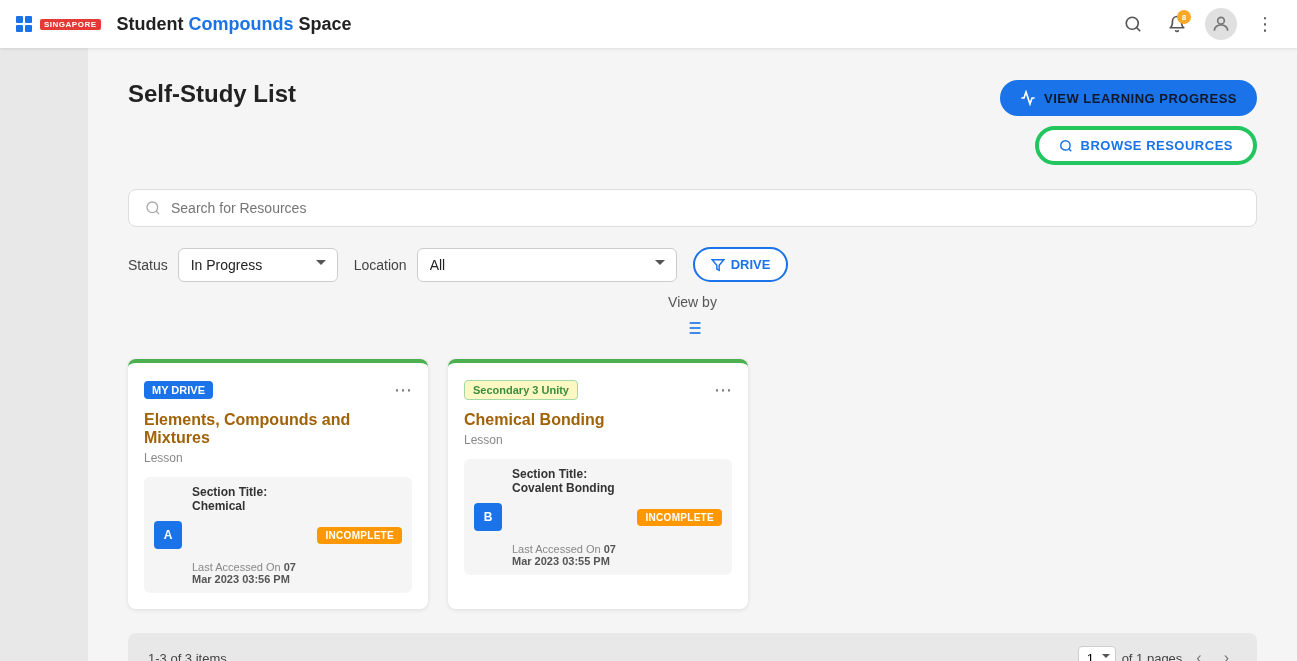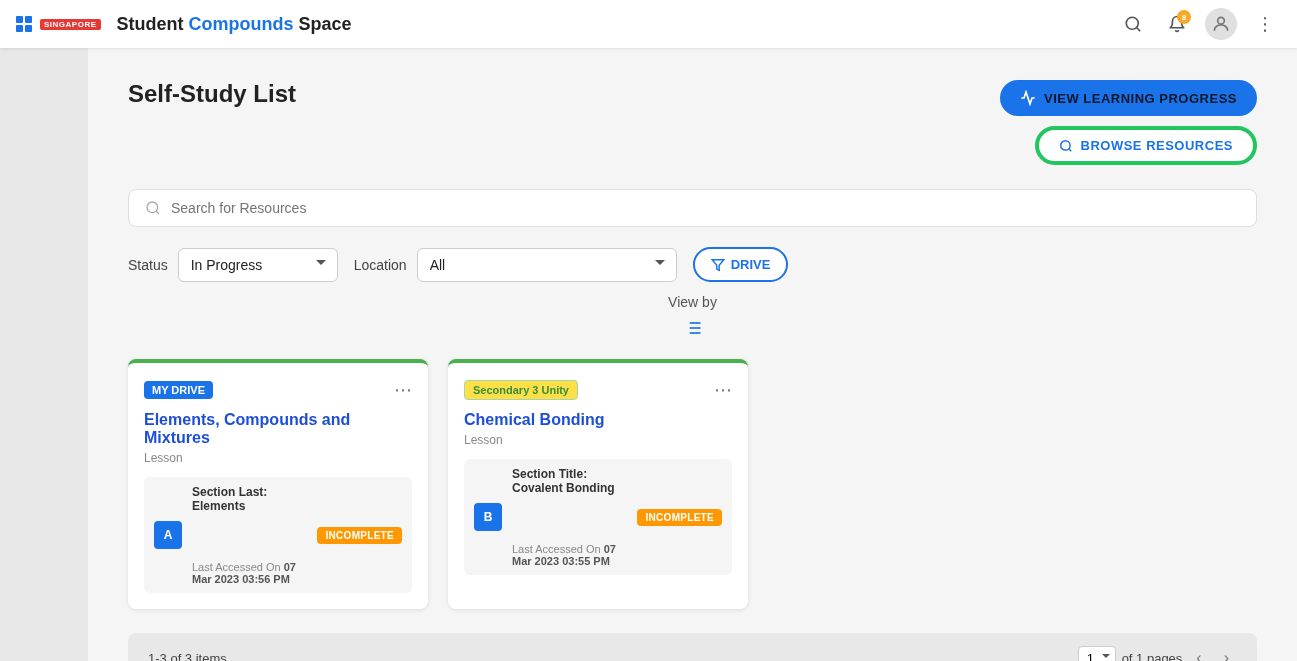--- a/index.html
+++ b/index.html
@@ -118,23 +118,23 @@
       background: #fff; border-radius: 8px; overflow: hidden;
       width: 300px; box-shadow: 0 1px 4px rgba(0,0,0,0.1);
       border-top: 4px solid #4caf50;
     }
     .card-inner { padding: 16px; }
     .card-header { display: flex; align-items: center; justify-content: space-between; margin-bottom: 10px; }
     .card-tag {
       font-size: 11px; font-weight: 700; padding: 3px 8px; border-radius: 4px;
     }
     .tag-my-drive { background: #1a73e8; color: #fff; }
-    .tag-secondary { background: #fde047; color: #388e3c; border: 1px solid #a5d6a7; }
+    .tag-secondary { background: #fef9c3; color: #388e3c; border: 1px solid #a5d6a7; }
     .card-menu { background: none; border: none; cursor: pointer; font-size: 18px; color: #777; }
-    .card-title { font-size: 16px; font-weight: 700; color: #1d4ed8; margin-bottom: 4px; }
+    .card-title { font-size: 16px; font-weight: 700; color: #a16207; margin-bottom: 4px; }
     .card-subtitle { font-size: 12px; color: #888; margin-bottom: 12px; }
     .card-section {
       display: flex; align-items: center; gap: 10px; padding: 8px 10px;
       background: #f5f5f5; border-radius: 6px;
     }
     .section-icon {
       width: 28px; height: 28px; border-radius: 4px;
       display: flex; align-items: center; justify-content: center;
       font-size: 12px; font-weight: 700; color: #fff; flex-shrink: 0;
     }
@@ -293,21 +293,21 @@
         <div class="card-inner">
           <div class="card-header">
             <span class="card-tag tag-my-drive">MY DRIVE</span>
             <button class="card-menu">⋯</button>
           </div>
           <div class="card-title">Elements, Compounds and Mixtures</div>
           <div class="card-subtitle">Lesson</div>
           <div class="card-section">
             <div class="section-icon icon-a">A</div>
             <div class="section-info">
-              <div class="section-title">Section Last: Elements</div>
+              <div class="section-title">Section Title: Chemical</div>
               <div class="section-date">
                 <span>Last Accessed On</span>
                 <b>07 Mar 2023 03:56 PM</b>
               </div>
             </div>
             <span class="badge-incomplete">INCOMPLETE</span>
           </div>
         </div>
       </div>
 

